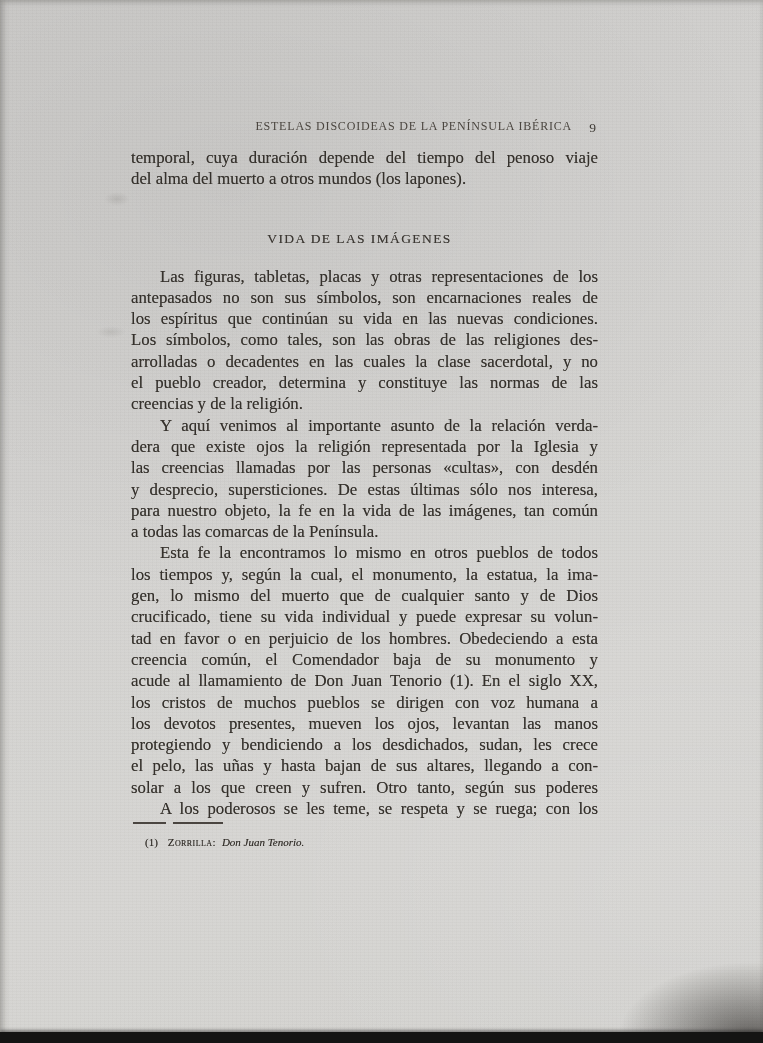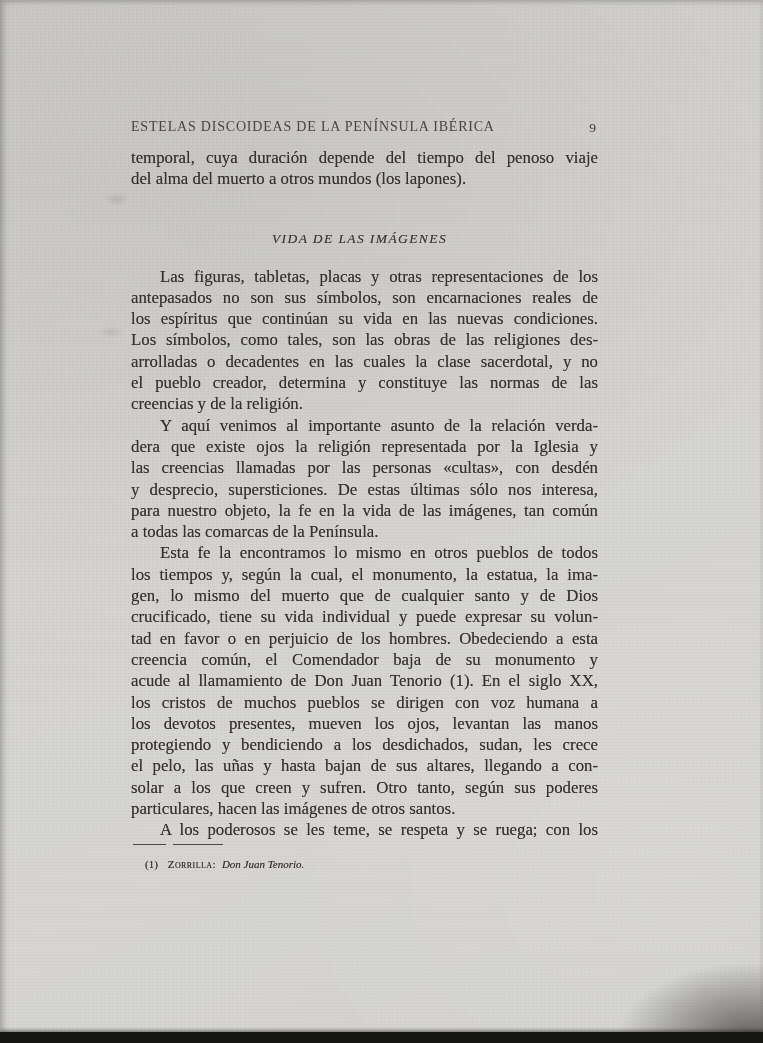--- a/index.html
+++ b/index.html
@@ -33,22 +33,22 @@
   .stain-b {
     position: absolute; left: 96px; top: 326px; width: 30px; height: 12px;
     background: radial-gradient(ellipse at center, rgba(60,56,50,0.10), rgba(60,56,50,0) 70%);
   }
 
   .running-head {
     position: absolute; top: 119px; left: 131px; width: 467px; height: 16px;
     color: #4a453f;
   }
   .rh-title {
-    display: block; text-align: left; padding-right: 26px;
-    font-size: 14px; letter-spacing: 0.8px; font-variant: small-caps;
+    display: block; text-align: right; padding-right: 26px;
+    font-size: 12px; letter-spacing: 0.8px; font-variant: small-caps;
     text-transform: uppercase; font-weight: 400;
   }
   .rh-num {
     position: absolute; right: 2px; top: 1px;
     font-size: 13.5px; color: #3e3a35;
   }
 
   .text-block {
     position: absolute; left: 131px; top: 0; width: 467px;
     color: #35312c;
@@ -62,21 +62,21 @@
     text-align: justify; text-align-last: justify;
     white-space: normal;
   }
   .bl.e { text-align-last: left; }
   .bl.ind { text-indent: 29px; }
 
   .section-heading {
     margin: 41px 0 19px 0; padding: 0;
     font-size: 13.5px; font-weight: 400; line-height: 16px;
     letter-spacing: 1.4px; text-align: center; padding-right: 10px;
-    color: #3c3833; font-variant: small-caps; text-transform: uppercase; font-style: italic;
+    color: #3c3833; font-variant: small-caps; text-transform: uppercase;
   }
 
   .footnote-rule { margin: 3px 0 0 2px; height: 2px; }
   .footnote-rule .seg {
     display: inline-block; height: 1.6px; background: #4a4540;
     vertical-align: top; margin-right: 7px;
   }
   .seg-a { width: 33px; }
   .seg-b { width: 50px; margin-right: 0 !important; }
 
@@ -152,21 +152,20 @@
       <span class="bl">gen, lo mismo del muerto que de cualquier santo y de Dios</span>
       <span class="bl">crucificado, tiene su vida individual y puede expresar su volun-</span>
       <span class="bl">tad en favor o en perjuicio de los hombres. Obedeciendo a esta</span>
       <span class="bl">creencia común, el Comendador baja de su monumento y</span>
       <span class="bl">acude al llamamiento de Don Juan Tenorio (1). En el siglo XX,</span>
       <span class="bl">los cristos de muchos pueblos se dirigen con voz humana a</span>
       <span class="bl">los devotos presentes, mueven los ojos, levantan las manos</span>
       <span class="bl">protegiendo y bendiciendo a los desdichados, sudan, les crece</span>
       <span class="bl">el pelo, las uñas y hasta bajan de sus altares, llegando a con-</span>
       <span class="bl">solar a los que creen y sufren. Otro tanto, según sus poderes</span>
-      <span class="bl e">particulares, hacen las imágenes de otros santos.</span>
     </p>
 
     <p class="para">
       <span class="bl ind">A los poderosos se les teme, se respeta y se ruega; con los</span>
     </p>
 
     <div class="footnote-rule">
       <span class="seg seg-a"></span><span class="seg seg-b"></span>
     </div>
 

